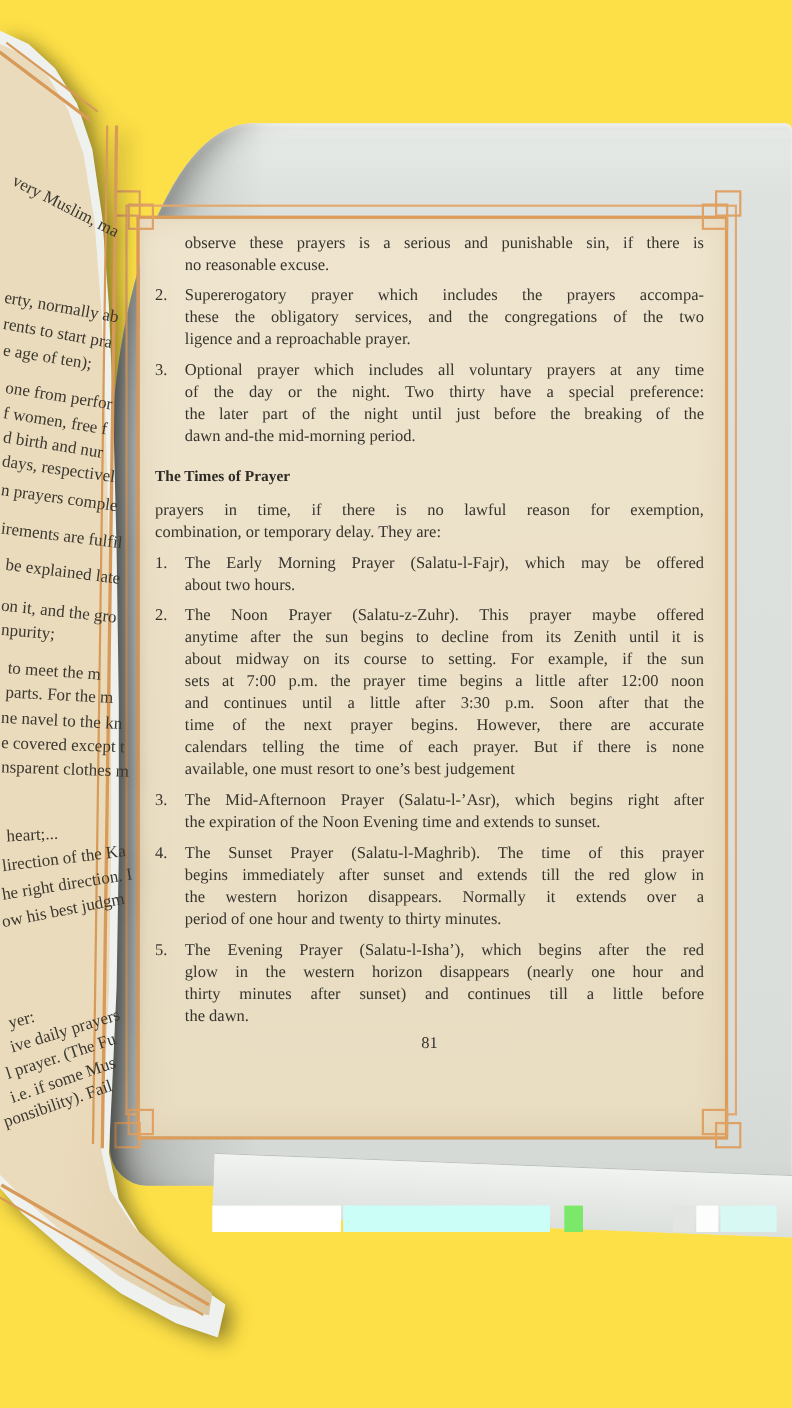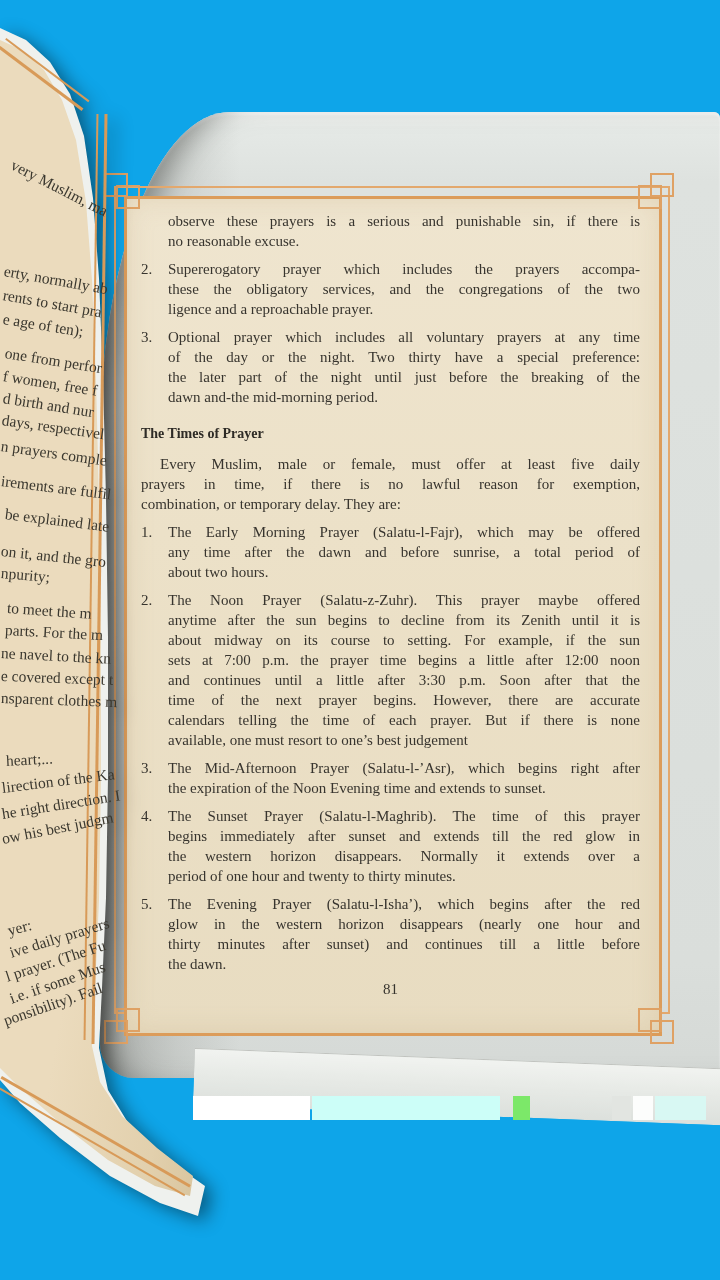--- a/index.html
+++ b/index.html
@@ -1,17 +1,17 @@
 <!DOCTYPE html>
 <html><head>
 <meta charset="utf-8">
 <style>
   html,body{margin:0;padding:0;background:#000;}
   body{width:720px;height:1280px;overflow:hidden;}
-  .scene{position:relative;width:720px;height:1280px;background:#0ea5e9;
+  .scene{position:relative;width:720px;height:1280px;background:#fde047;
          font-family:"Liberation Serif","DejaVu Serif",serif;}
 
   
   .right-page{position:absolute;left:100px;top:112px;width:620px;height:966px;
     background:linear-gradient(180deg,#f2f4f1 0,#e5e9e6 16px,#dee2df 70px,#dadedb 88%,#d5d9d6 100%);
     border-top-left-radius:130px 330px;border-bottom-left-radius:34px;border-top-right-radius:6px;
     box-shadow:inset 26px 0 30px -14px rgba(70,72,70,.55), inset 0 3px 2px rgba(255,255,255,.7);}
   .gutter-shade{position:absolute;left:0;top:0;bottom:0;width:140px;
     background:linear-gradient(90deg,rgba(88,90,86,.36),rgba(88,90,86,.12) 55%,rgba(0,0,0,0));
     border-top-left-radius:130px 330px;border-bottom-left-radius:34px;}
@@ -102,30 +102,28 @@
             <div>
               <div class="ln">Optional prayer which includes all voluntary prayers at any time</div>
               <div class="ln">of the day or the night. Two thirty have a special preference:</div>
               <div class="ln">the later part of the night until just before the breaking of the</div>
               <div class="ln last">dawn and-the mid-morning period.</div>
             </div>
           </div>
         </div>
       <div class="heading">The Times of Prayer</div>
       <div id="intro-block">
-          <div class="ln ind">Every Muslim, male or female, must offer at least five daily</div>
           <div class="ln">prayers in time, if there is no lawful reason for exemption,</div>
           <div class="ln last">combination, or temporary delay. They are:</div>
         </div>
       <div id="list-times">
           <div class="li">
             <span class="num">1.</span>
             <div>
               <div class="ln">The Early Morning Prayer (Salatu-l-Fajr), which may be offered</div>
-              <div class="ln">any time after the dawn and before sunrise, a total period of</div>
               <div class="ln last">about two hours.</div>
             </div>
           </div>
           <div class="li">
             <span class="num">2.</span>
             <div>
               <div class="ln">The Noon Prayer (Salatu-z-Zuhr). This prayer maybe offered</div>
               <div class="ln">anytime after the sun begins to decline from its Zenith until it is</div>
               <div class="ln">about midway on its course to setting. For example, if the sun</div>
               <div class="ln">sets at 7:00 p.m. the prayer time begins a little after 12:00 noon</div>

